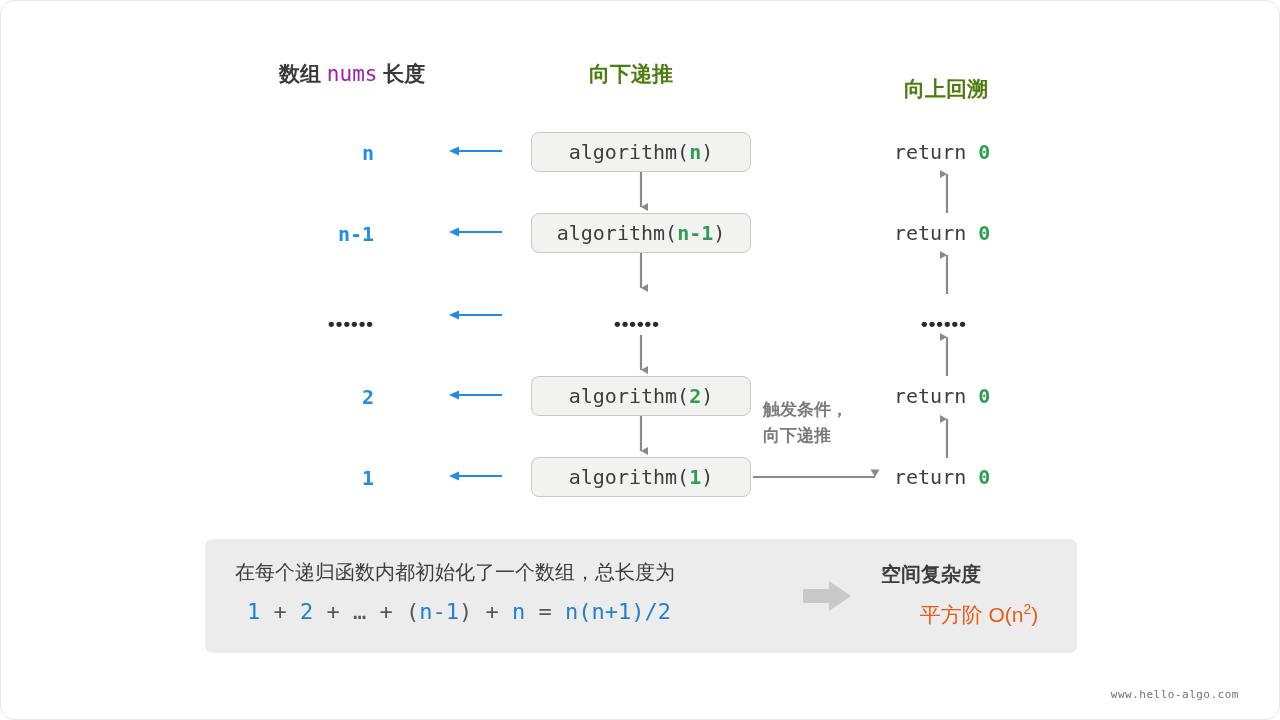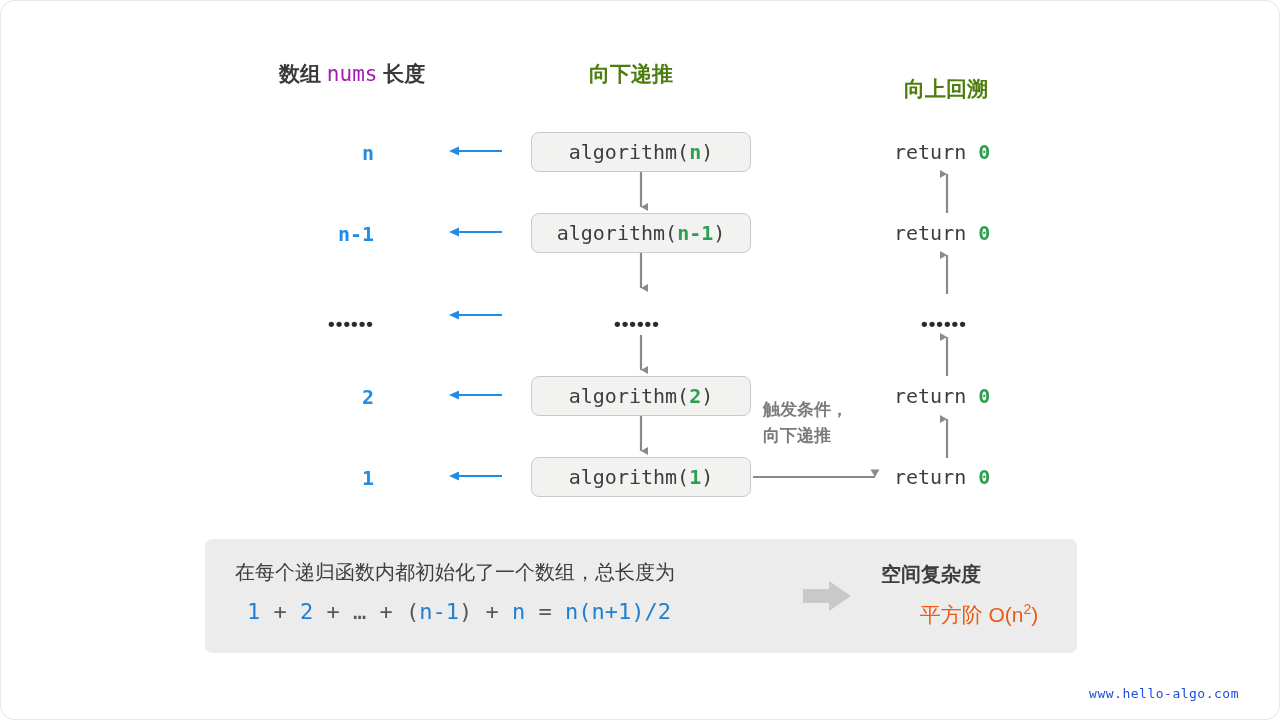--- a/index.html
+++ b/index.html
@@ -170,22 +170,22 @@
   .sum-result .sup {
     font-size: 14px;
     vertical-align: super;
   }
 
   #watermark {
     position: absolute;
     right: 40px;
     bottom: 18px;
     font-family: "DejaVu Sans Mono", "Liberation Mono", monospace;
-    font-size: 13px;
-    color: #1d4ed8;
+    font-size: 11px;
+    color: #737373;
     letter-spacing: 0.5px;
     white-space: nowrap;
     margin-top: 20px;
   }
 </style>
 </head>
 <body>
 
 <div id="canvas">
 

